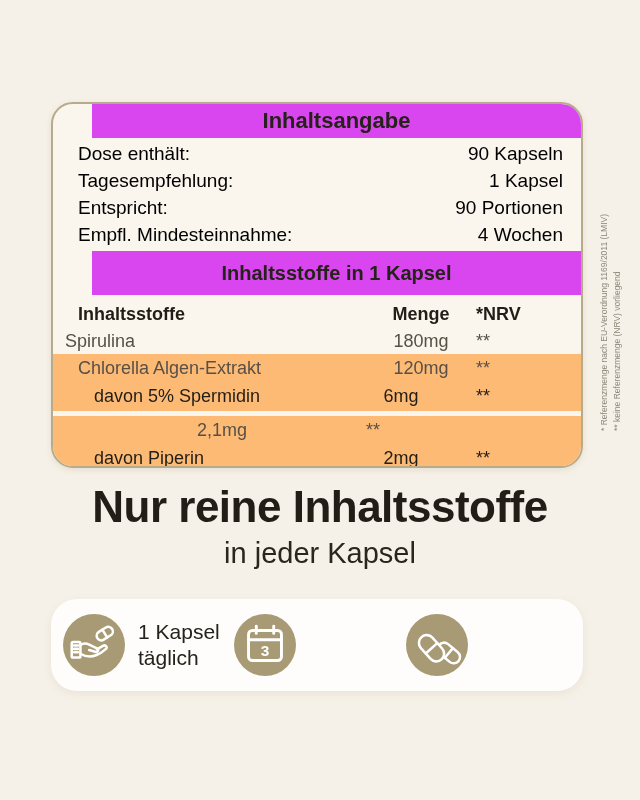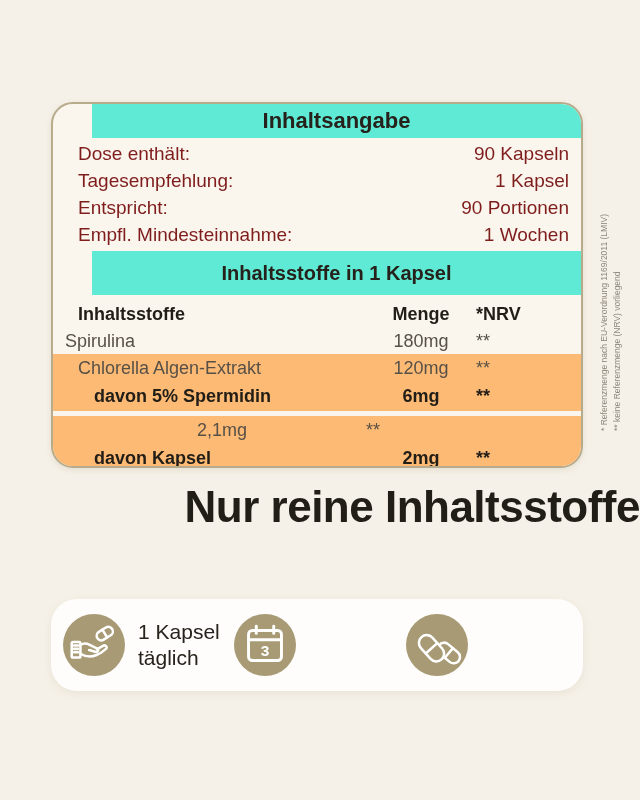--- a/index.html
+++ b/index.html
@@ -15,61 +15,61 @@
   .facts-card{
     position:absolute;left:51px;top:102px;width:532px;height:366px;
     background:#faf6ed;
     border:2px solid #b7ab8c;
     border-radius:22px;
     overflow:hidden;
     box-sizing:border-box;
     box-shadow:0 2px 6px rgba(150,135,100,.18);
   }
   .band{
-    background:#5eead4;
+    background:#d946ef;
     display:flex;align-items:center;justify-content:center;
     font-weight:600;color:#26221b;margin-left:39px;
   }
   .band.top{height:34px;font-size:22px;}
   .band.mid{height:44px;font-size:20px;}
   .info-rows{padding:2px 0 3px 0;}
   .info-row{
     display:flex;justify-content:space-between;align-items:center;
-    height:27px;padding:0 12px 0 25px;
-    font-size:19px;color:#7f1d1d;text-align:center;
+    height:27px;padding:0 18px 0 25px;
+    font-size:19px;color:#000000;text-align:center;
   }
   .ing-grid{
     display:grid;grid-template-columns:1fr 110px 90px;
     align-items:center;
     padding:0 15px 0 25px;
     font-size:18px;color:#575047;
   }
   .ing-grid .c2{text-align:center;}
   .ing-grid .c3{text-align:left;}
   .ing-grid.head{height:28px;padding-top:5px;font-weight:700;color:#211d17;}
   .ing-grid.row{height:26px;padding-left:12px;}
   .ing-grid.tall{height:28.5px;}
-  .ing-grid.bold{font-weight:700;color:#211d17;}
+  .ing-grid.bold{font-weight:400;color:#211d17;gap:20px;}
   .ing-grid .indent{padding-left:16px;}
   .alt-band{background:#fdba74;}
   .band-gap{height:5px;}
   
   .footnotes{
     position:absolute;left:611px;top:281px;
     transform:translate(-50%,-50%) rotate(-90deg);
     width:300px;
     font-size:8.5px;line-height:13px;
     color:#8d877c;
     text-align:left;
     white-space:nowrap;
   }
   
   .headline{
     position:absolute;left:0;top:479px;width:640px;
-    text-align:right;
+    text-align:center;
   }
   .headline .title{
     font-size:44px;font-weight:700;color:#211d17;letter-spacing:-.5px;
     line-height:56px;margin:0;
   }
   .headline .subtitle{
     font-size:29px;font-weight:400;color:#2a251e;
     line-height:36px;margin:0;
   }
   
@@ -109,21 +109,21 @@
     <div class="info-row">
       <span>Tagesempfehlung:</span>
       <span>1 Kapsel</span>
     </div>
     <div class="info-row">
       <span>Entspricht:</span>
       <span>90 Portionen</span>
     </div>
     <div class="info-row">
       <span>Empfl. Mindesteinnahme:</span>
-      <span>1 Wochen</span>
+      <span>4 Wochen</span>
     </div>
   </div>
 
   <div class="band mid">Inhaltsstoffe in 1 Kapsel</div>
 
   <div class="ing-grid head">
     <span class="c1">Inhaltsstoffe</span>
     <span class="c2">Menge</span>
     <span class="c3">*NRV</span>
   </div>
@@ -148,34 +148,35 @@
   </div>
 
   <div class="band-gap"></div>
 
   <div class="alt-band">
     <div class="ing-grid tall">
       <span class="c2">2,1mg</span>
       <span class="c3">**</span>
     </div>
     <div class="ing-grid tall bold">
-      <span class="c1 indent">davon Kapsel</span>
+      <span class="c1 indent">davon Piperin</span>
       <span class="c2">2mg</span>
       <span class="c3">**</span>
     </div>
   </div>
 </div>
 
 <div class="footnotes">
   <div>* Referenzmenge nach EU-Verordnung 1169/2011 (LMIV)</div>
   <div>** keine Referenzmenge (NRV) vorliegend</div>
 </div>
 
 <div class="headline">
   <div class="title">Nur reine Inhaltsstoffe</div>
+  <div class="subtitle">in jeder Kapsel</div>
 </div>
 
 <div class="features-card">
 
   <div class="feature">
     <div class="circle">
       <svg width="62" height="62" viewBox="0 0 64 64" fill="none" stroke="#ffffff" stroke-width="2.6" stroke-linecap="round" stroke-linejoin="round">
         <g transform="rotate(-32 43 20)">
           <rect x="34" y="15.5" width="18" height="9.5" rx="4.75"></rect>
           <line x1="43" y1="15.5" x2="43" y2="25"></line>

